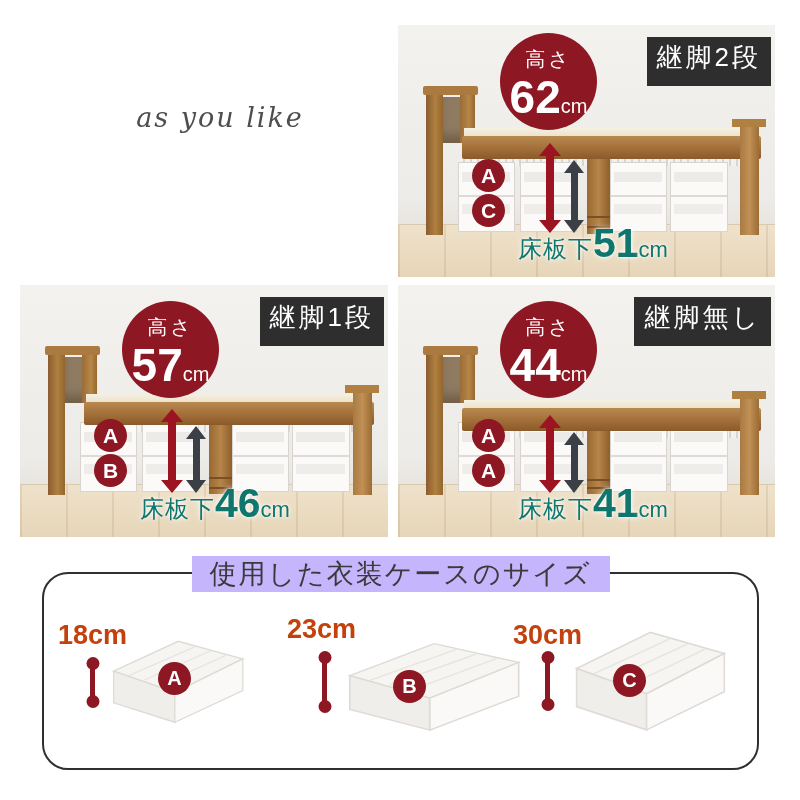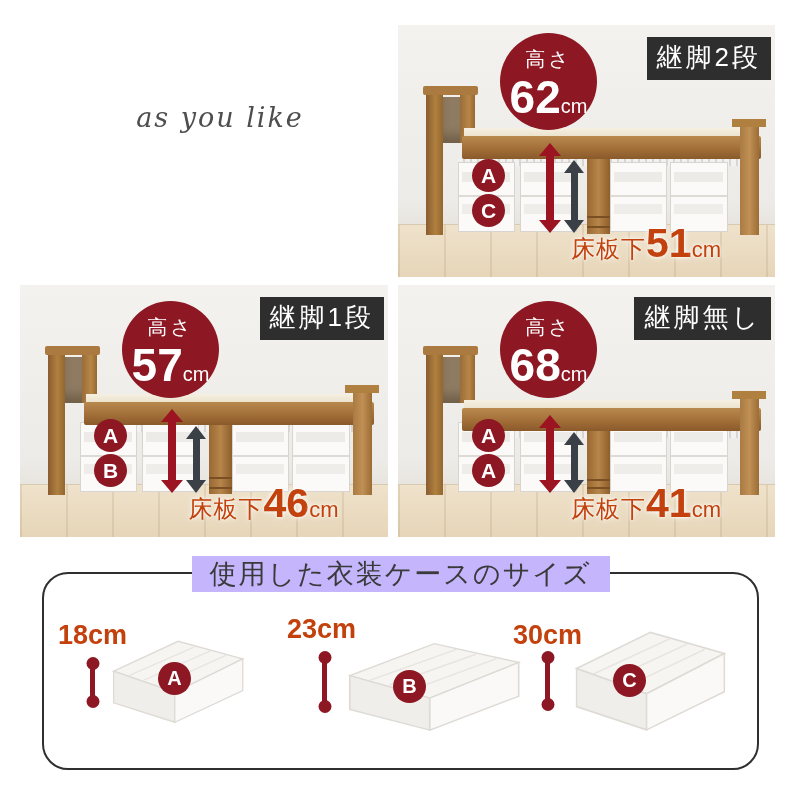--- a/index.html
+++ b/index.html
@@ -64,22 +64,22 @@
   .arrow-red{left:140px;width:23px;top:calc(var(--rail-top) + 7px);bottom:44px;--ac:#9c1322;--hw:11px;
            background:linear-gradient(var(--ac),var(--ac)) center/8px calc(100% - 20px) no-repeat;}
   .arrow-gray{left:166px;width:20px;top:calc(var(--rail-top) + 24px);bottom:44px;--ac:#3a4046;--hw:10px;
            background:linear-gradient(var(--ac),var(--ac)) center/7px calc(100% - 20px) no-repeat;}
   .hcircle{position:absolute;left:102px;width:97px;height:97px;border-radius:50%;background:var(--maroon);
            color:#fff;text-align:center;z-index:6;padding-top:13px;}
   .hc-label{font-size:20px;letter-spacing:3px;}
   .hc-value{font-size:46px;font-weight:bold;line-height:1.05;}
   .hc-unit{font-size:20px;font-weight:normal;letter-spacing:0;}
   .badge{position:absolute;right:4px;top:12px;background:#2e2e2e;color:#fff;font-size:26px;
-           padding:3px 10px 5px;letter-spacing:3px;z-index:6;white-space:nowrap;}
-  .under{position:absolute;left:120px;right:1px;bottom:10px;text-align:center;color:#c2410c;z-index:5;
+           padding:3px 10px 11px;letter-spacing:3px;z-index:6;white-space:nowrap;}
+  .under{position:absolute;left:120px;right:1px;bottom:10px;text-align:left;color:#0f766e;z-index:5;
            text-shadow:0 0 6px rgba(255,255,255,.95),0 0 3px rgba(255,255,255,.9);white-space:nowrap;}
   .u-label{font-size:24px;letter-spacing:1px;}
   .u-val{font-size:41px;font-weight:bold;}
   .u-unit{font-size:22px;}
 
   
   .cases-box{position:absolute;left:42px;top:572px;width:717px;height:198px;background:#fff;
            border:2px solid #2f2f2f;border-radius:26px;}
   .cases-title{position:absolute;top:-18px;left:50%;transform:translateX(-50%);background:#c4b5fd;
            padding:0 18px;font-size:27px;color:#3a3a3a;white-space:nowrap;letter-spacing:2px;}
@@ -182,21 +182,21 @@
     <div class="rail"></div>
     <div class="leg-mid"></div>
     <div class="post-right"></div>
     <div class="fb-cap"></div>
     <div class="letter-badge lb1">A</div>
     <div class="letter-badge lb2">A</div>
     <div class="varrow arrow-red"></div>
     <div class="varrow arrow-gray"></div>
     <div class="hcircle" style="top:16px;">
       <div class="hc-label">高さ</div>
-      <div class="hc-value"><span>68</span><span class="hc-unit">cm</span></div>
+      <div class="hc-value"><span>44</span><span class="hc-unit">cm</span></div>
     </div>
     <div class="badge">継脚無し</div>
     <div class="under">
       <span class="u-label">床板下</span><span class="u-val">41</span><span class="u-unit">cm</span>
     </div>
   </div>
 
   <div class="cases-box">
     <div class="cases-title">使用した衣装ケースのサイズ</div>
 

